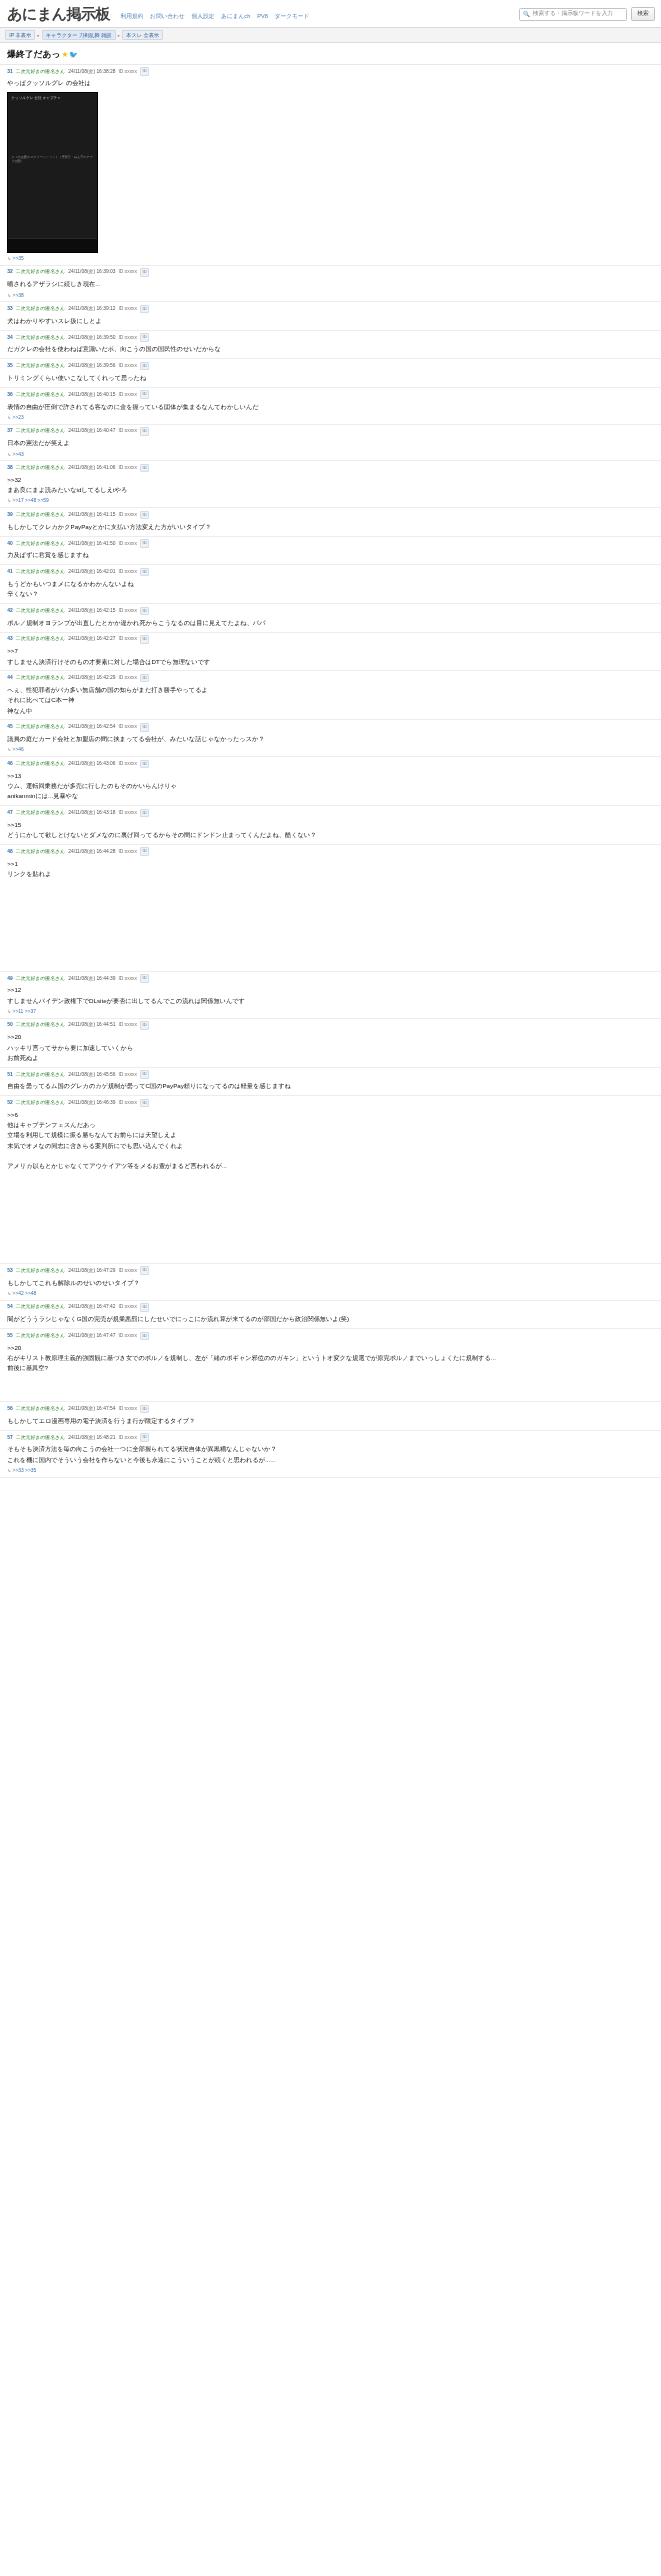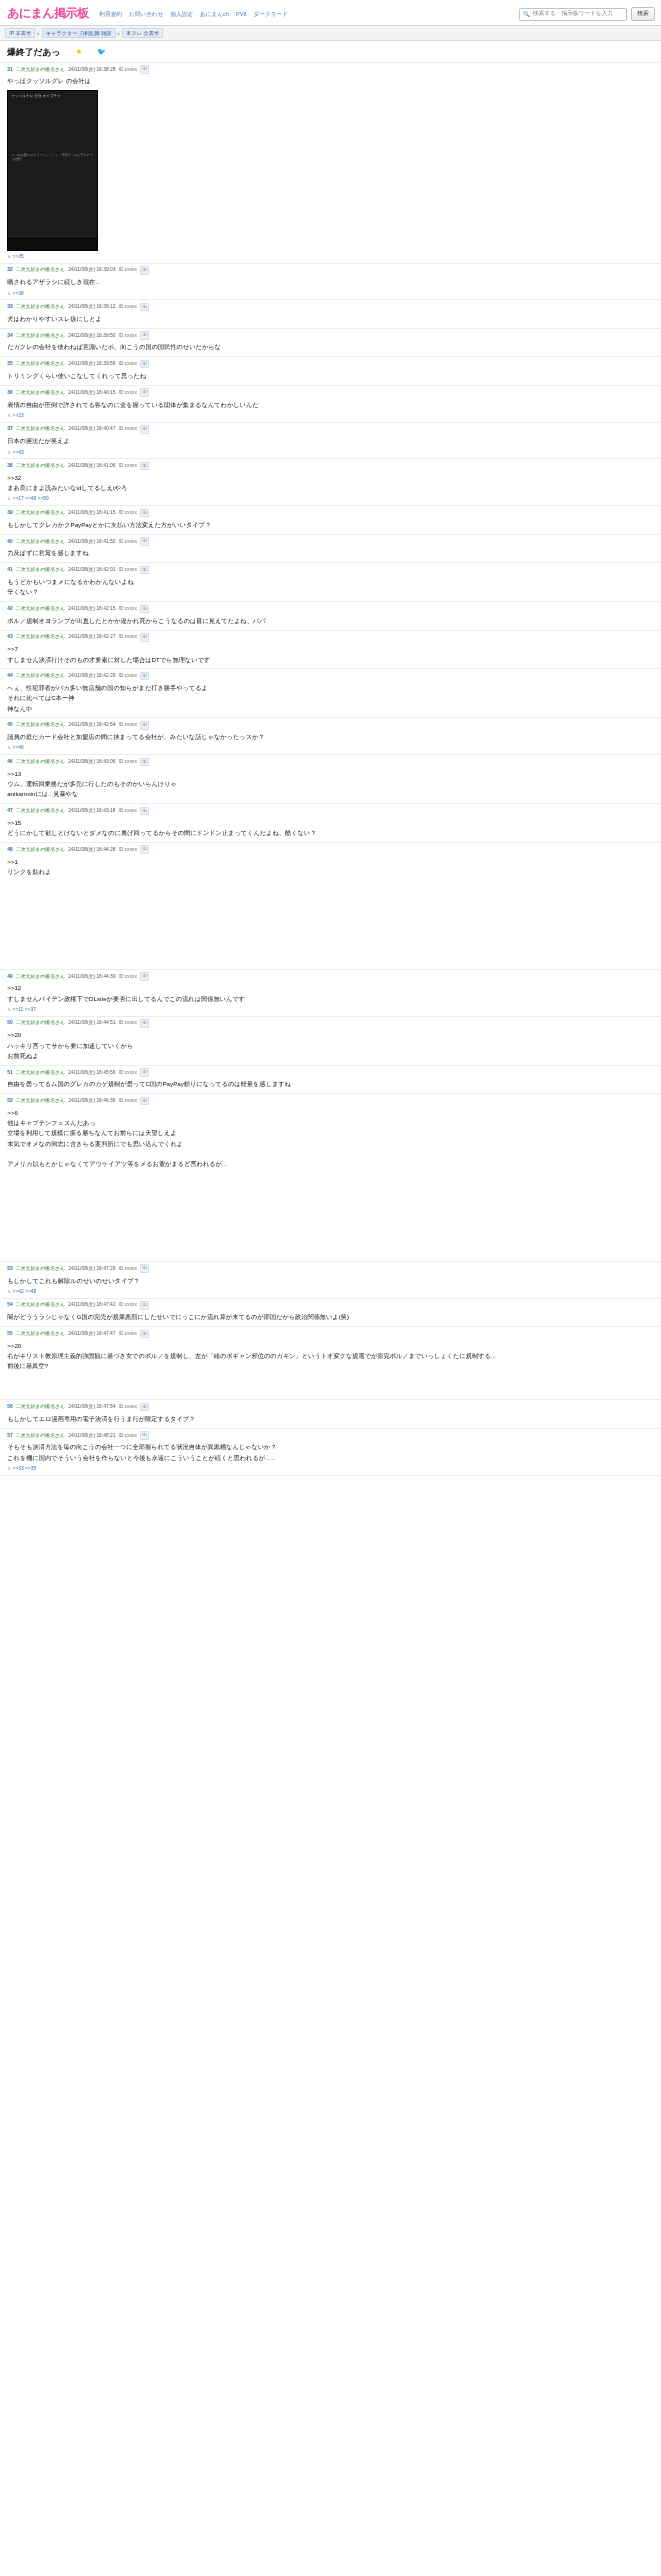--- a/index.html
+++ b/index.html
@@ -11,23 +11,23 @@
   body { width: 662px; }
 
   
   .site-header {
     background: #ffffff;
     border-bottom: 0.5px solid #d8d8d8;
     padding: 5.2px 7.2px 3.1px 7.2px;
     position: relative;
   }
   .site-logo {
-    font-size: 12px;
+    font-size: 15px;
     font-weight: bold;
-    color: #ec4899;
+    color: #404040;
     letter-spacing: -0.5px;
     display: inline-block;
     text-align: center;
   }
   .header-links {
     display: inline-block;
     margin-left: 8.2px;
     font-size: 5.7px;
     color: #4b7fb8;
     vertical-align: middle;
@@ -81,21 +81,22 @@
     color: #2d5e94;
     font-size: 5.2px;
   }
   .crumb-chip.blue { background:#dfe9f5; }
   .crumb-arrow { color: #999; font-size: 4.6px; }
 
   
   .thread-head {
     padding: 5.2px 7.2px 3.1px 7.2px;
     display: flex;
-    gap: 15px;
+    align-items: center;
+    gap: 1px;
     border-bottom: 0.5px solid #e8e8e8;
   }
   .thread-title {
     font-size: 8.8px;
     font-weight: bold;
     color: #111;
   }
   .star-icon { color: #f0c419; font-size: 7.7px; }
   .bird-icon { color: #1da1f2; font-size: 7.2px; }
 

